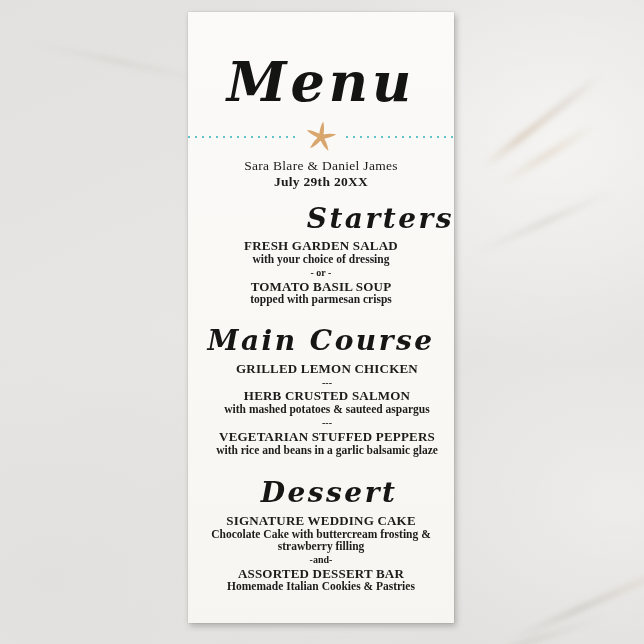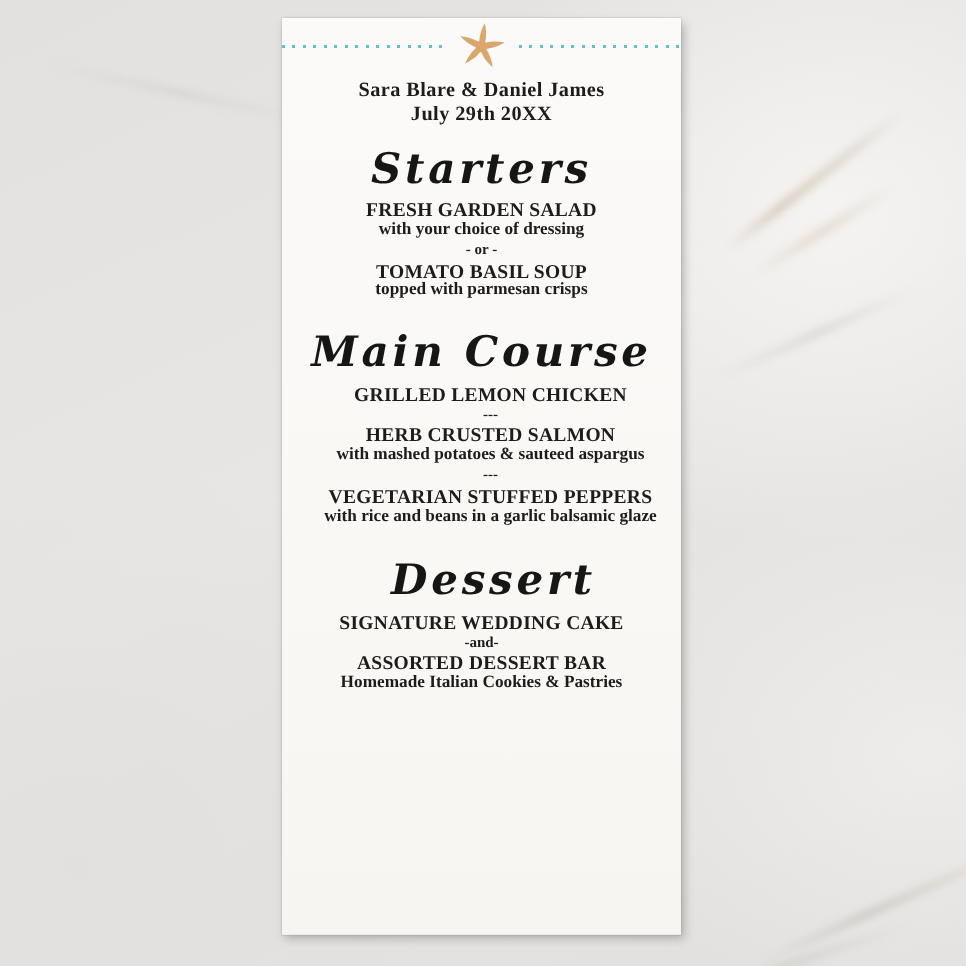--- a/index.html
+++ b/index.html
@@ -66,42 +66,42 @@
   }
   .dotted-rule {
     flex: 1;
     height: 2px;
     background: repeating-linear-gradient(to right, #5fc3c9 0px, #5fc3c9 2px, rgba(0,0,0,0) 2px, rgba(0,0,0,0) 7px);
   }
   .starfish-wrap { margin: 0 8px; width: 34px; height: 34px; flex: 0 0 auto; }
 
   .names {
     margin-top: 6px;
-    font-weight: bold;
+    font-weight: normal;
     font-size: 13.5px;
     line-height: 16px;
     letter-spacing: 0.3px;
   }
   .date {
     font-weight: bold;
     font-size: 13.5px;
     line-height: 16px;
     letter-spacing: 0.3px;
   }
 
   .section-heading {
     font-family: "DejaVu Serif", serif;
     font-style: italic;
     font-weight: bold;
     font-size: 28px;
     line-height: 40px;
     letter-spacing: 2.5px;
     color: #161615;
   }
-  .h-starters { margin-top: 9px; }
+  .h-starters { margin-top: 9px; text-align: right; }
   .h-main     { margin-top: 14px; }
   .h-dessert  { margin-top: 16px; margin-left: 16px; }
 
   .lines-starters { margin-top: 0px; }
   .lines-main     { margin-top: 1px; margin-left: 12px; }
   .lines-dessert  { margin-top: 1px; }
 
   .item-name {
     font-weight: bold;
     font-size: 13px;
@@ -127,20 +127,21 @@
 
 <div class="vein vein-1"></div>
 <div class="vein vein-2"></div>
 <div class="vein vein-3"></div>
 <div class="vein vein-4"></div>
 <div class="vein vein-5"></div>
 <div class="vein vein-6"></div>
 
 <div class="card">
 
+  <div class="menu-title">Menu</div>
 
   <div class="divider">
     <span class="dotted-rule"></span>
     <span class="starfish-wrap">
       <svg width="34" height="34" viewBox="-20 -20 40 40" xmlns="http://www.w3.org/2000/svg">
         <g fill="#d9a76e" transform="rotate(8)">
           <circle r="4.6"></circle>
           <path d="M0 3 C -3.4 -1 -3.1 -11 0 -18.5 C 3.1 -11 3.4 -1 0 3 Z"></path>
           <path d="M0 3 C -3.4 -1 -3.1 -11 0 -18.5 C 3.1 -11 3.4 -1 0 3 Z" transform="rotate(72)"></path>
           <path d="M0 3 C -3.4 -1 -3.1 -11 0 -18.5 C 3.1 -11 3.4 -1 0 3 Z" transform="rotate(144)"></path>
@@ -171,18 +172,19 @@
     <div class="item-name">HERB CRUSTED SALMON</div>
     <div class="item-desc">with mashed potatoes &amp; sauteed aspargus</div>
     <div class="separator">---</div>
     <div class="item-name">VEGETARIAN STUFFED PEPPERS</div>
     <div class="item-desc">with rice and beans in a garlic balsamic glaze</div>
   </div>
 
   <div class="section-heading h-dessert">Dessert</div>
   <div class="lines-dessert">
     <div class="item-name">SIGNATURE WEDDING CAKE</div>
+    <div class="item-desc wrap">Chocolate Cake with buttercream frosting &amp; strawberry filling</div>
     <div class="separator">-and-</div>
     <div class="item-name">ASSORTED DESSERT BAR</div>
     <div class="item-desc">Homemade Italian Cookies &amp; Pastries</div>
   </div>
 
 </div>
 
 </body></html>

